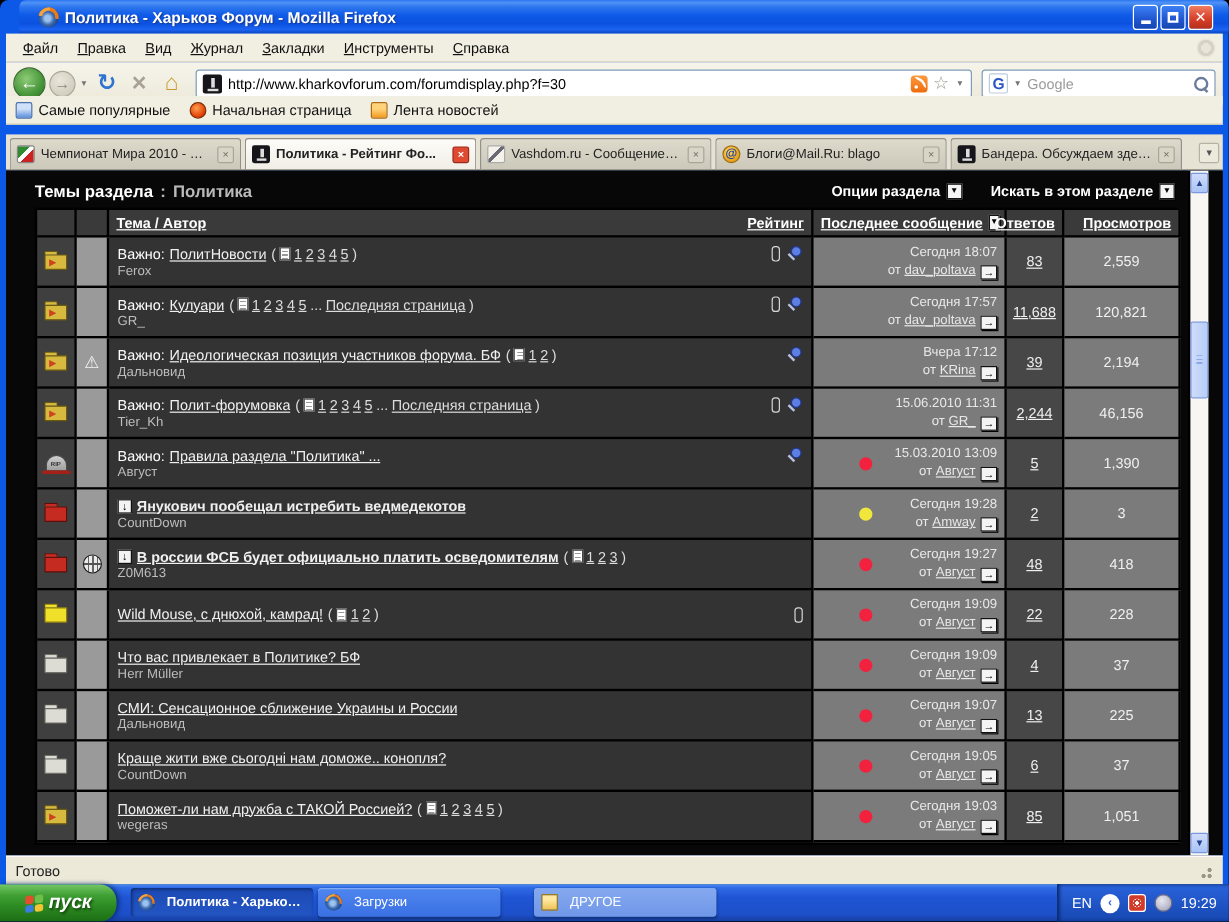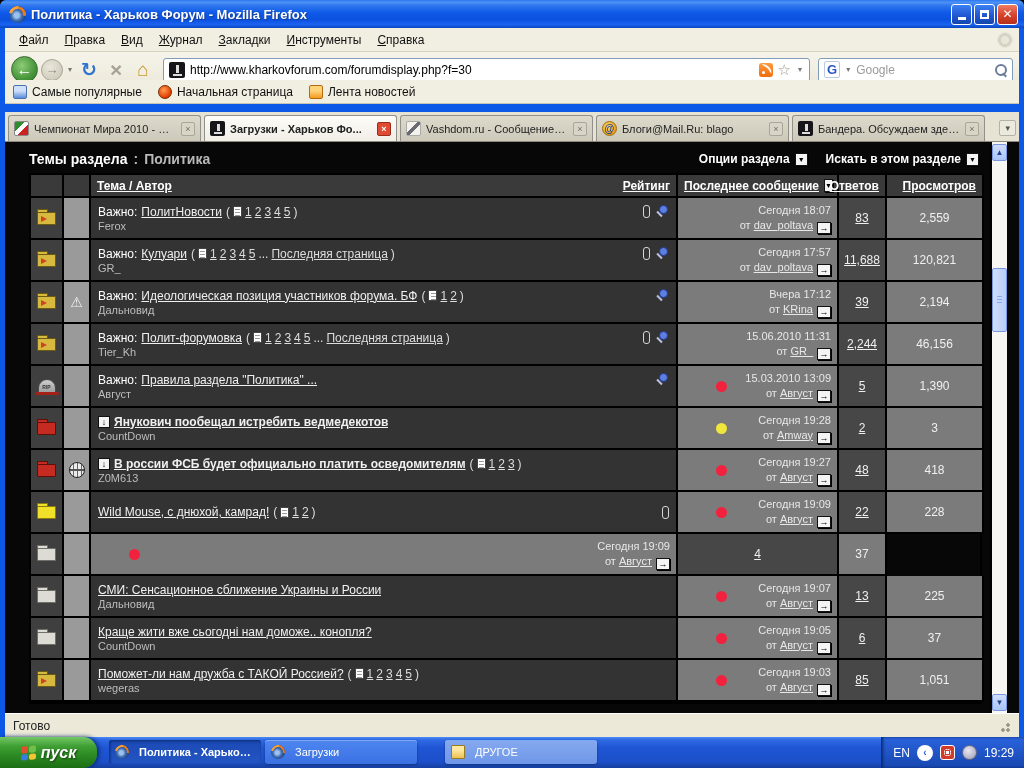--- a/index.html
+++ b/index.html
@@ -1,23 +1,23 @@
 <!DOCTYPE html>
 <html><head>
 <meta charset="utf-8">
 <style>
   *{box-sizing:border-box;margin:0;padding:0}
   html,body{width:1024px;height:768px;overflow:hidden}
   body{font-family:"Liberation Sans","DejaVu Sans",sans-serif;background:#000;position:relative}
 
   
   #winframe{position:absolute;top:0;bottom:31px;left:0;right:0;background:#0c59e8;border-radius:7px 7px 0 0}
-  #titlebar{position:absolute;top:0;left:0;right:0;height:28px;border-radius:6px 6px 0 0;
+  #titlebar{position:absolute;top:0;left:16px;right:0;height:28px;border-radius:6px 6px 0 0;
     background:linear-gradient(180deg,#2b77f2 0%,#4f92f5 8%,#2e77ee 20%,#0f5ae8 45%,#0b51e0 70%,#1b63f0 88%,#0a45bf 100%);
-    display:flex;align-items:center;padding:0 6px;color:#fff}
+    display:flex;align-items:center;padding:0 13px;color:#fff}
   .fx-logo{width:17px;height:17px;border-radius:50%;margin:0 5px 0 3px;position:relative;
     background:radial-gradient(circle at 45% 55%,#9cc2ef 0 18%,#3d6cb3 40%,#1c3f77 70%);flex:0 0 auto}
   .fx-logo::before{content:"";position:absolute;inset:0;border-radius:50%;
     border:3px solid transparent;border-right-color:#ef7b16;border-top-color:#f9a23c;transform:rotate(-35deg)}
   #title-text{font-weight:bold;font-size:13px;text-shadow:1px 1px 1px #1b3d8f;flex:1;white-space:nowrap;overflow:hidden}
   .winbtns{display:flex;gap:2px}
   .wbtn{width:21px;height:21px;border-radius:3px;border:1px solid #fff;color:#fff;font-size:12px;
     display:flex;align-items:center;justify-content:center;
     background:linear-gradient(180deg,#3c80f4,#1f55cf 60%,#1646ad)}
   .wbtn.close{background:linear-gradient(180deg,#ee7d62,#d8402a 55%,#b5301c)}
@@ -92,21 +92,21 @@
     font-size:9px;line-height:12px;text-align:center;flex:0 0 auto}
   .tab.active .tab-close{background:#df4a33;border-color:#9c2c1a;color:#fff}
   .tab-close::before{content:"\00d7"}
   .tabbar-drop{margin-left:auto;margin-bottom:5px;font-size:9px;color:#555;padding:2px 5px;border:1px solid #b5b2a4;border-radius:2px;background:#ece9dd}
 
   
   #content{position:absolute;top:142px;bottom:55px;left:5px;right:5px;background:#070707;overflow:hidden;color:#ddd}
   .section-head{display:flex;justify-content:space-between;align-items:center;margin:9px 40px 6px 24px;font-size:14px;font-weight:bold;color:#fff}
   .sh-left{display:flex;gap:6px;align-items:flex-end}
   .sh-name,.sh-sep{color:#b9b9b9;font-weight:bold}
-  .sh-right{display:flex;gap:18px;font-size:12px}
+  .sh-right{display:flex;gap:24px;font-size:12px}
   .sh-btn{display:flex;align-items:center;gap:5px}
   .mini-drop{display:inline-block;width:13px;height:13px;background:#f4f4f4;border:1px solid #111;box-shadow:1px 1px 0 #000;
     font-size:7px;line-height:12px;text-align:center;color:#000}
   .mini-drop::before{content:"\25BC"}
 
   .ftable{margin-left:24px;width:953px;border:2px solid #000;font-size:12px}
   .trow{display:grid;grid-template-columns:33px 27px 587px 161px 48px 97px}
   .cell{border-right:2px solid #000;border-bottom:2px solid #000;min-width:0}
   .hrow .cell{background:#3a3a3a;height:23px;display:flex;align-items:center;padding:0 6px;color:#fff;font-weight:bold}
   .hlink{color:#fff;text-decoration:underline;white-space:nowrap}
@@ -287,21 +287,21 @@
   </div>
 
 <div id="tabbar">
   <div class="tab">
     <span class="tab-ico tico-flag"></span>
     <span class="tab-label">Чемпионат Мира 2010 - Ар...</span>
     <span class="tab-close"></span>
   </div>
     <div class="tab active">
     <span class="tab-ico tico-monument"></span>
-    <span class="tab-label">Загрузки - Харьков Фо...</span>
+    <span class="tab-label">Политика - Рейтинг Фо...</span>
     <span class="tab-close"></span>
   </div>
     <div class="tab">
     <span class="tab-ico tico-pen"></span>
     <span class="tab-label">Vashdom.ru - Сообщение в...</span>
     <span class="tab-close"></span>
   </div>
     <div class="tab">
     <span class="tab-ico tico-mailru">@</span>
     <span class="tab-label">Блоги@Mail.Ru: blago</span>
@@ -638,20 +638,30 @@
       <span>228</span>
     </div>
   </div>
         <div class="trow brow">
     <div class="cell c-ico">
       <span class="fold f-gray"></span>
     </div>
     <div class="cell c-st">
       
     </div>
+    <div class="cell c-title">
+      <div class="tline">
+
+        <a href="#" class="tlink">Что вас привлекает в Политике? БФ</a>
+
+        <span class="sp"></span>
+
+      </div>
+      <div class="author">Herr Müller</div>
+    </div>
     <div class="cell c-last">
       <span class="dot red"></span>
       <div class="lastwrap">
         <div>Сегодня 19:09</div>
         <div>
           <span>от </span>
           <a href="#" class="luser">Август</a><span class="goarrow"></span>
         </div>
       </div>
     </div>

